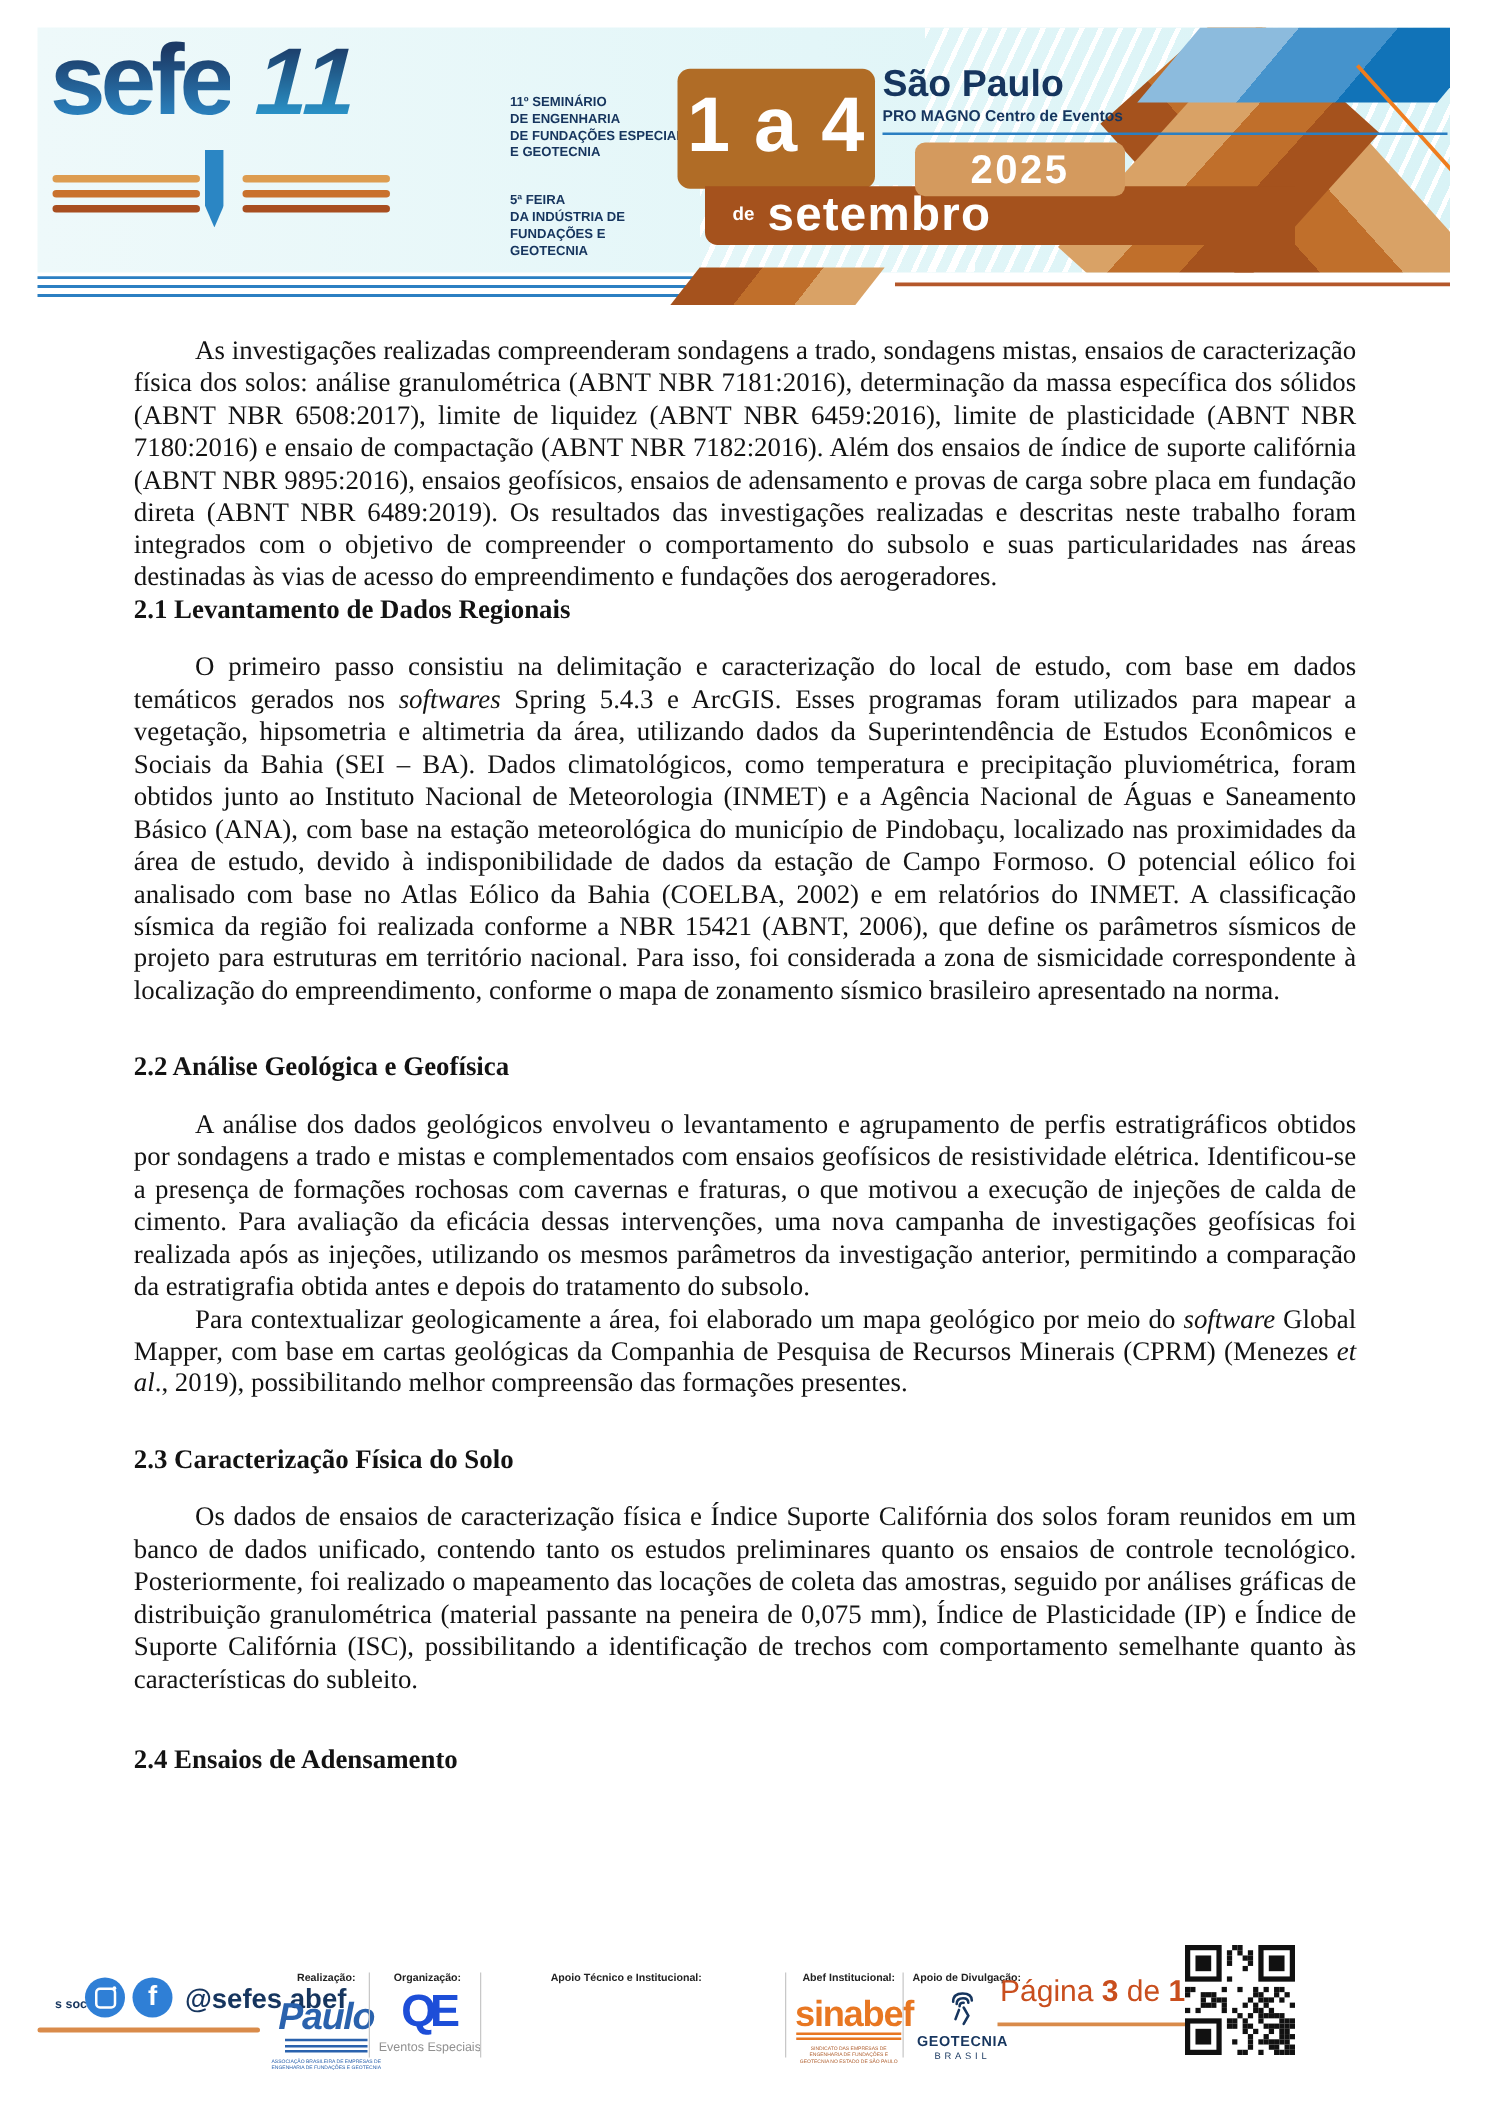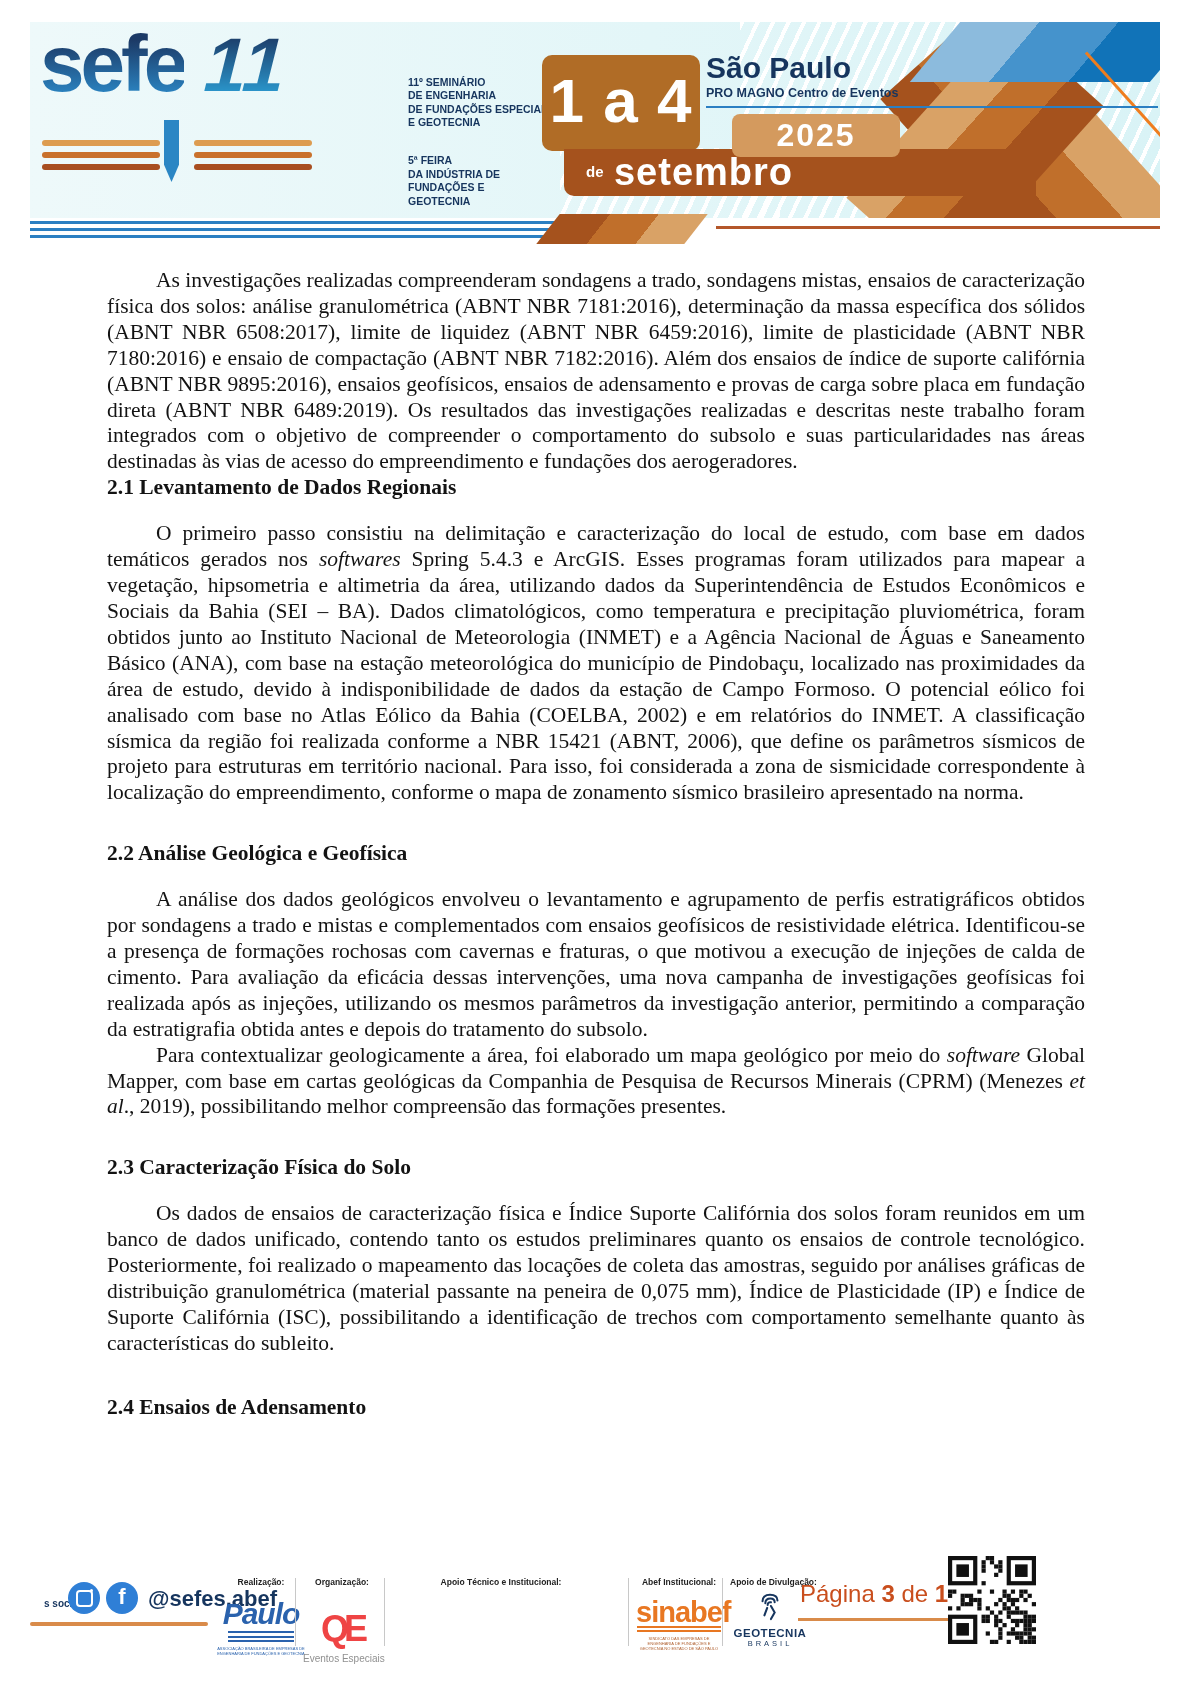--- a/index.html
+++ b/index.html
@@ -86,21 +86,21 @@
   .flabel{font-size:8.5px;font-weight:700;color:#222;white-space:nowrap;}
   .fdiv{position:absolute;top:28px;width:1px;height:68px;background:#c8c8c8;}
 
   .g-real{left:213px;top:27px;width:96px;}
   .abef-word{font-size:30px;font-weight:800;font-style:italic;color:#2a62ad;line-height:30px;margin-top:12px;letter-spacing:-1px;}
   .abef-lines{width:66px;margin:2px auto 0;}
   .abef-lines i{display:block;height:2px;background:#2a62ad;margin-bottom:2.5px;}
   .fcaption{font-size:4px;line-height:5px;color:#2a62ad;margin-top:4px;}
 
   .g-org{left:303px;top:27px;width:78px;}
-  .qe-word{font-size:36px;font-weight:800;color:#ef4444;letter-spacing:-5px;line-height:36px;margin-top:24px;}
+  .qe-word{font-size:36px;font-weight:800;color:#1d4ed8;letter-spacing:-5px;line-height:36px;margin-top:4px;}
   .qe-cap{font-size:10px;color:#909090;margin-top:6px;white-space:nowrap;}
 
   .g-tec{left:390px;top:27px;width:222px;}
   .tec-row{display:flex;justify-content:center;align-items:flex-start;gap:22px;margin-top:10px;}
   .abeg-word{font-size:17px;font-weight:700;color:#5b8cc8;letter-spacing:1px;border:1.5px solid #5b8cc8;
              padding:4px 3px;line-height:15px;}
   .microlines{width:30px;padding-top:6px;}
   .microlines i{display:block;height:1.5px;background:#bbb;margin-bottom:2.5px;}
   .ab75{position:relative;text-align:left;}
   .ab75 .r1 .ab{font-size:22px;font-weight:800;color:#f0a660;}

